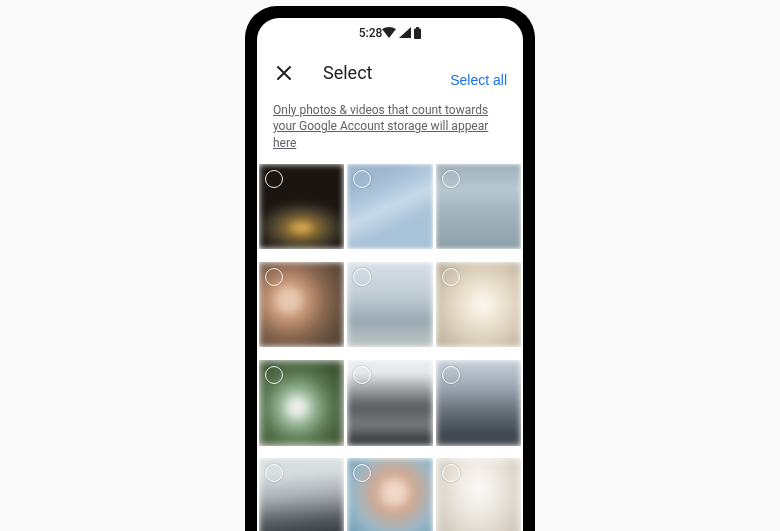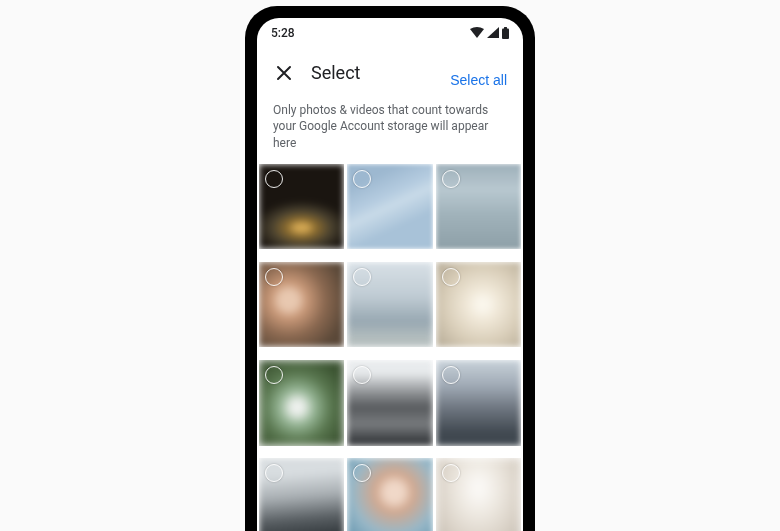--- a/index.html
+++ b/index.html
@@ -26,37 +26,38 @@
       width: 100%;
       height: 100%;
       background: #fff;
       border-radius: 22px;
       overflow: hidden;
       display: flex;
       flex-direction: column;
     }
     .status-bar {
       display: flex;
-      justify-content: space-between;
+      justify-content: center;
       align-items: center;
       padding: 8px 14px 4px;
       font-size: 12px;
       font-weight: 500;
       color: #202124;
     }
     .status-icons {
       display: flex;
       gap: 3px;
       align-items: center;
     }
     .status-icons svg { display: block; }
     .header {
       display: flex;
       align-items: center;
       padding: 10px 14px 6px;
+      gap: 12px;
     }
     .close-btn {
       background: none;
       border: none;
       padding: 4px;
       cursor: pointer;
       display: flex;
       align-items: center;
       justify-content: center;
     }
@@ -75,20 +76,21 @@
       font-weight: 500;
       cursor: pointer;
       padding: 4px 2px;
       margin-top: 14px;
     }
     .info-text {
       font-size: 12px;
       color: #5f6368;
       padding: 4px 16px 12px;
       line-height: 1.4;
+      text-decoration: underline;
     }
     .grid {
       display: grid;
       grid-template-columns: repeat(3, 1fr);
       gap: 3px;
       padding: 0 2px;
       flex: 1;
     }
     .thumb {
       position: relative;

